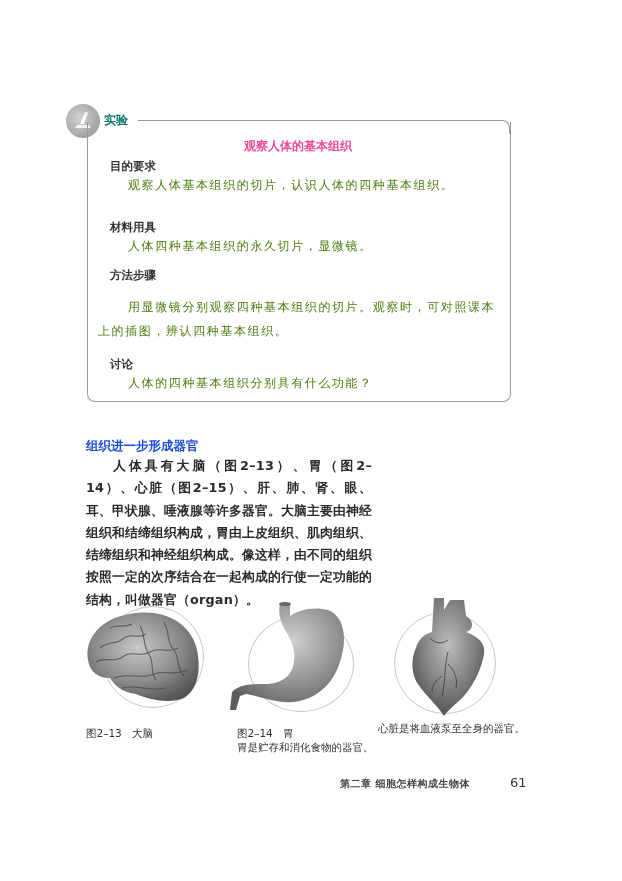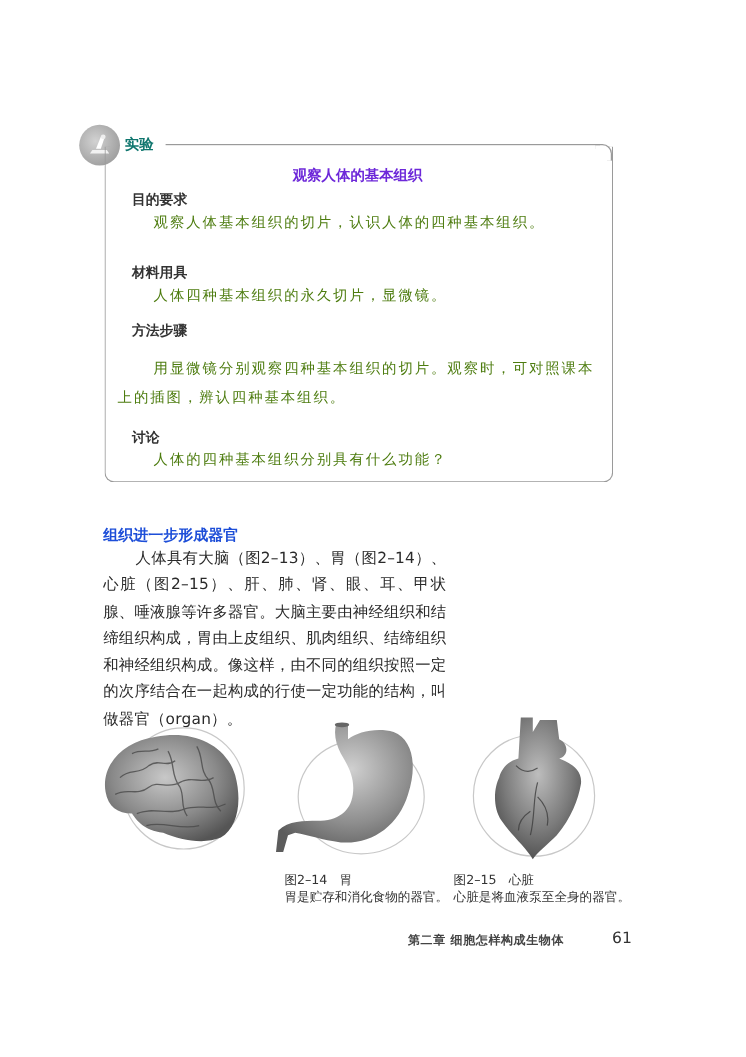--- a/index.html
+++ b/index.html
@@ -22,29 +22,29 @@
 
   .exp-box {
     left: 87px; top: 122px; width: 422px; height: 279px;
     border-left: 1px solid #9a9a9a; border-right: 1px solid #9a9a9a; border-bottom: 1px solid #9a9a9a;
     border-bottom-left-radius: 8px; border-bottom-right-radius: 8px;
   }
   .exp-corner {
     left: 496px; top: 120px; width: 13px; height: 13px;
     border-top: 1px solid #9a9a9a; border-right: 1px solid #9a9a9a; border-top-right-radius: 8px;
   }
-  .box-title { left: 87px; width: 422px; top: 138px; text-align: center; font-size: 12px; font-weight: bold; color: #6d28d9; }
+  .box-title { left: 87px; width: 422px; top: 138px; text-align: center; font-size: 12px; font-weight: bold; color: #ec4899; }
   .sec-h { left: 98px; font-size: 11.5px; font-weight: bold; color: #333; margin-left: 12px; }
   .sec-p { left: 98px; width: 400px; font-size: 12px; line-height: 24px; letter-spacing: 1.6px; color: #4d7c0f; text-indent: 30px; }
 
   
   .h2 { left: 86px; top: 438px; font-size: 12.5px; font-weight: bold; color: #1d4ed8; }
   .body-p {
     left: 86px; top: 455px; width: 286px; font-size: 12.8px; line-height: 22.3px; color: #2a2a2a;
-    text-indent: 27px; text-align: justify; letter-spacing: 0.2px;
+    text-indent: 27px; text-align: justify; letter-spacing: 0.2px; font-weight: bold;
   }
 
   
   .fig { position: absolute; }
   .fig-circle { position: absolute; border: 1px solid #c8c8c8; border-radius: 50%; }
   .cap-num { font-size: 10.5px; color: #333; }
   .cap-text { font-size: 10.5px; color: #333; white-space: nowrap; }
 
   .footer { left: 340px; top: 777px; font-size: 10px; font-weight: bold; color: #444; letter-spacing: 0.5px; }
   .page-num { left: 510px; top: 775px; font-size: 13px; color: #333; }
@@ -133,24 +133,24 @@
     <g stroke="#3e3e3e" stroke-width="1" fill="none" opacity="0.8">
       <path d="M66 60 C62 74 64 88 60 104"></path>
       <path d="M66 72 C72 78 76 86 74 96"></path>
       <path d="M60 84 C54 88 50 94 50 100"></path>
       <path d="M48 46 C54 52 60 52 66 48"></path>
     </g>
   </svg>
 </div>
 
 <div class="abs sans" style="left:86px; top:722px;">
+  <div><span class="cap-num">图2–13</span>&nbsp;&nbsp;<span class="cap-num">大脑</span></div>
 </div>
 <div class="abs sans" style="left:237px; top:722px;">
   <div><span class="cap-num">图2–14</span>&nbsp;&nbsp;<span class="cap-num">胃</span></div>
   <div class="cap-text">胃是贮存和消化食物的器官。</div>
 </div>
 <div class="abs sans" style="left:378px; top:722px;">
-  <div><span class="cap-num">图2–15</span>&nbsp;&nbsp;<span class="cap-num">心脏</span></div>
   <div class="cap-text">心脏是将血液泵至全身的器官。</div>
 </div>
 
 <div class="abs footer serif">第二章  细胞怎样构成生物体</div>
 <div class="abs page-num sans">61</div>
 
 </body></html>

